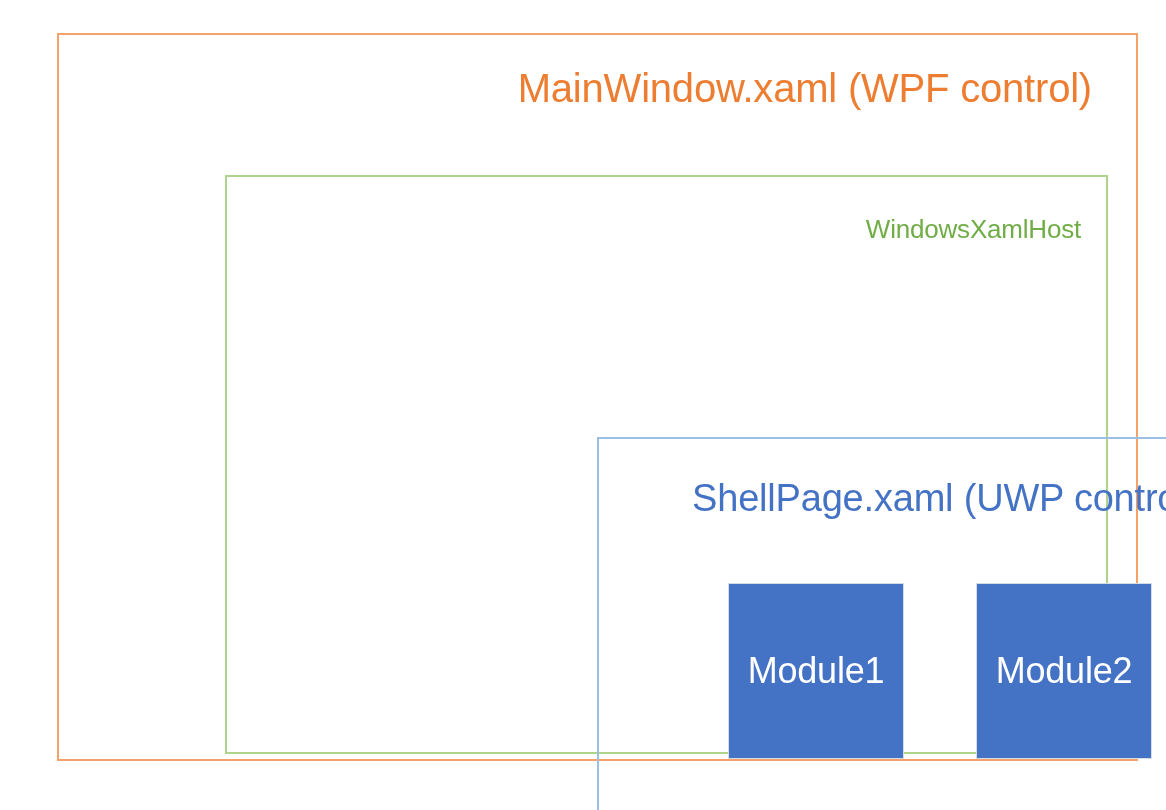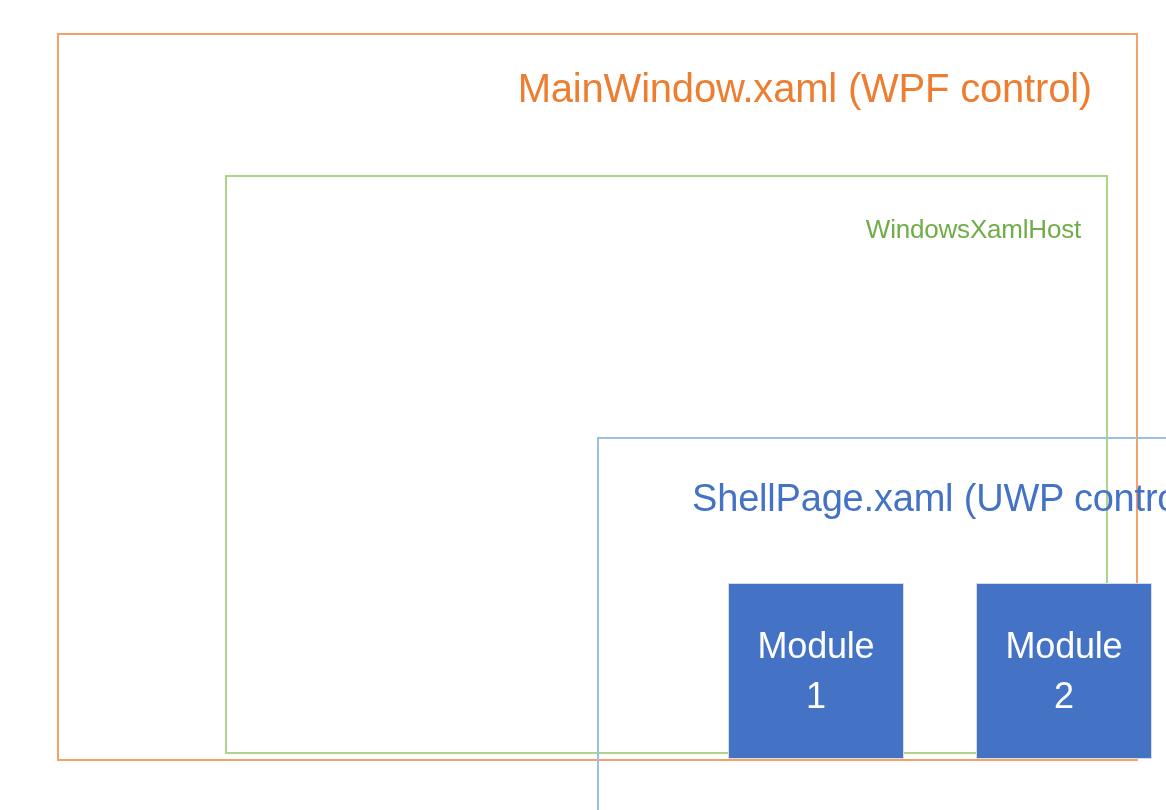--- a/index.html
+++ b/index.html
@@ -99,21 +99,21 @@
   }
   .module-tile {
     position: absolute;
     top: 0;
     width: 176px;
     height: 176px;
     background: #4472C4;
     border: 1px solid #D6DCE4;
     box-sizing: border-box;
     display: flex;
-    flex-direction: column;
+    flex-direction: row;
     align-items: center;
     justify-content: center;
     color: #FFFFFF;
     font-size: 36px;
     line-height: 50px;
     text-align: left;
     letter-spacing: -0.2px;
   }
   .module-tile.m1 { left: 129px; }
   .module-tile.m2 { left: 377px; }

